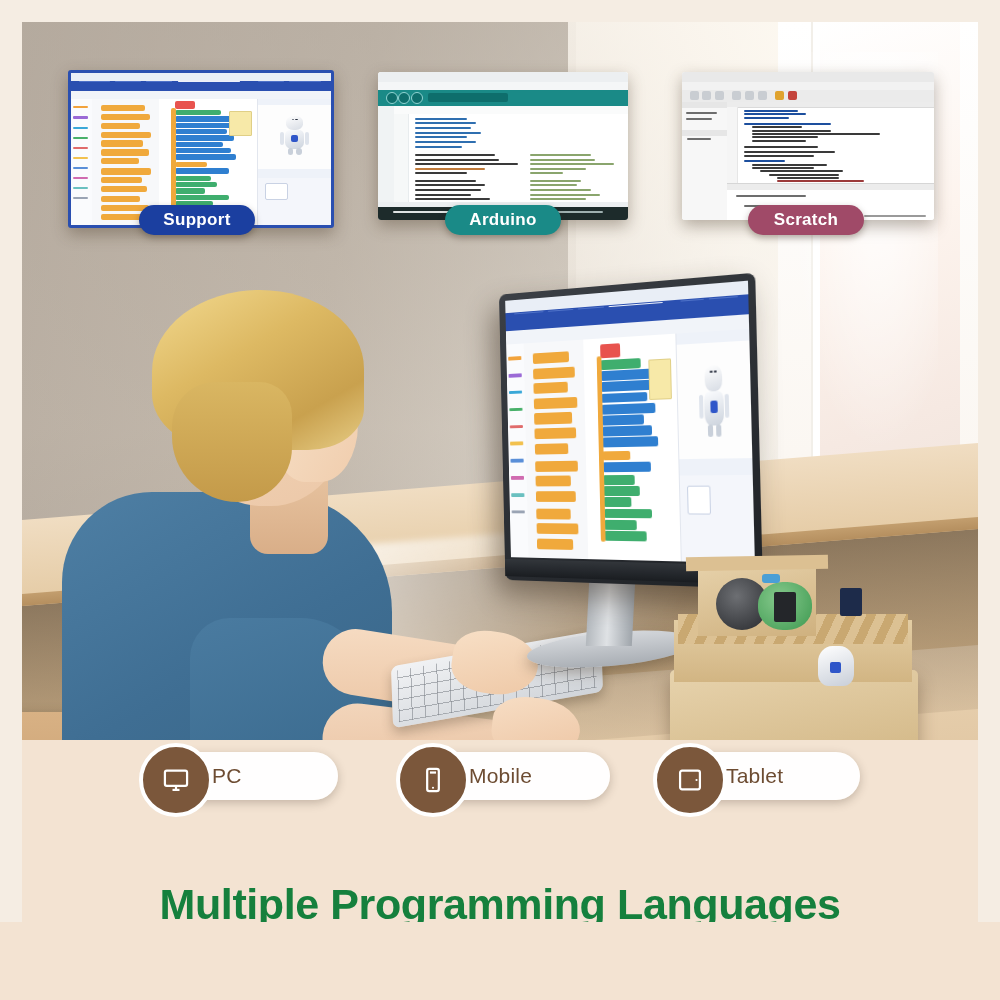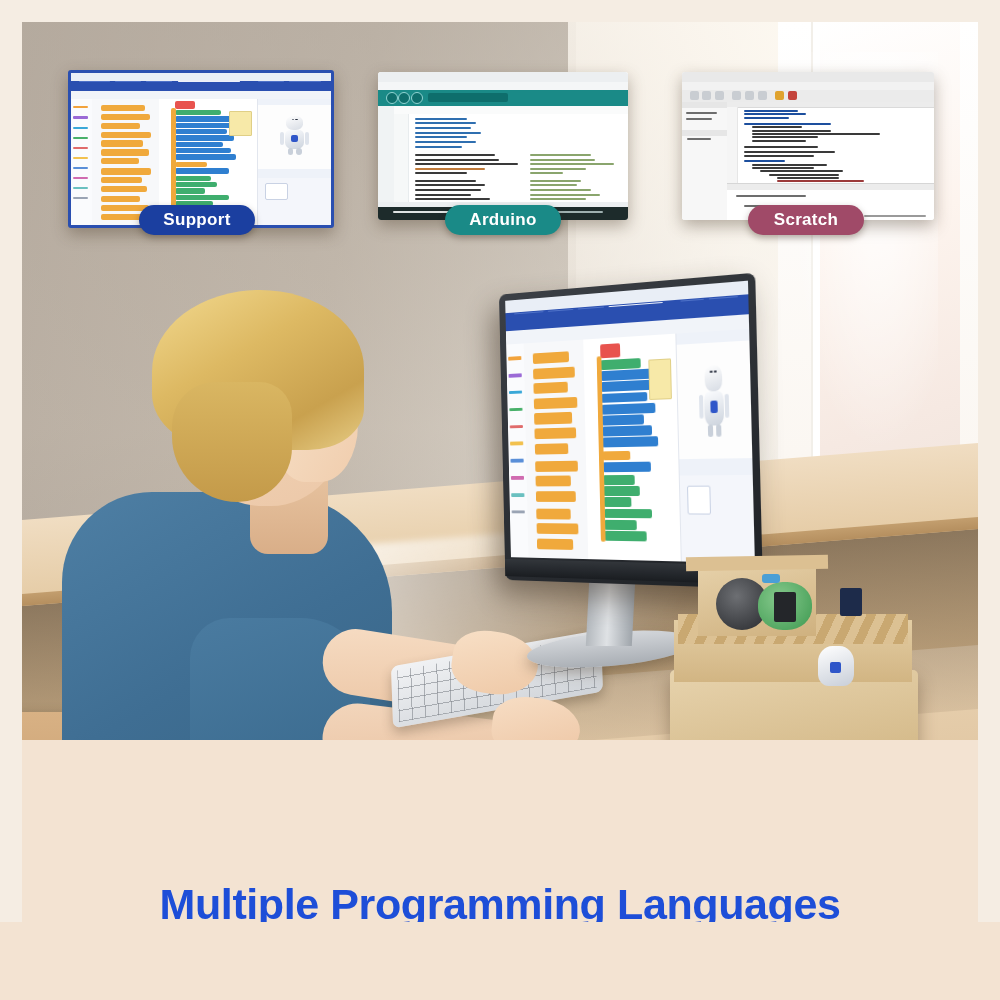--- a/index.html
+++ b/index.html
@@ -168,21 +168,21 @@
       display:flex;align-items:center;box-shadow:0 3px 10px rgba(60,45,30,.25);}
   .badge-label{margin-left:64px;color:#6d4c32;font-size:21px;letter-spacing:.2px;}
   .badge-circle{position:absolute;left:-9px;top:-9px;width:66px;height:66px;border-radius:50%;
       background:#7b573b;border:4px solid #ffffff;display:flex;align-items:center;justify-content:center;}
   .badge-circle svg{display:block;}
 
   
   .cream{position:absolute;left:-120px;top:740px;width:1240px;height:620px;border-radius:50% 50% 0 0/230px 230px 0 0;
       background:#f3e3d2;}
   .cream-right{position:absolute;left:0;right:0;bottom:0;height:260px;background:#f3e3d2;}
-  .headline{position:absolute;left:0;right:0;top:880px;text-align:center;color:#1d4ed8;
+  .headline{position:absolute;left:0;right:0;top:880px;text-align:center;color:#15803d;
       font-size:43px;font-weight:bold;letter-spacing:-.4px;}
   .subline{position:absolute;left:0;right:0;top:928px;text-align:center;color:#7d5f45;
       font-size:33px;letter-spacing:.2px;}
 
   
   .frame-t{position:absolute;left:0;top:0;width:1000px;height:22px;background:#f5ede3;}
   .frame-l{position:absolute;left:0;top:0;width:22px;height:1000px;background:#f5ede3;}
   .frame-r{position:absolute;right:0;top:0;width:22px;height:1000px;background:#f5ede3;}
   .frame-b{position:absolute;left:0;bottom:0;width:1000px;height:78px;background:#f3e3d2;}
 </style>
@@ -536,22 +536,51 @@
   </div>
   <div class="pill" style="left:748px;top:205px;width:116px;background:#a04a68">
     <span>Scratch</span>
   </div>
 
   <div class="cream"></div>
   <div class="cream-right"></div>
 
   <div class="badges">
 
-
-
+    <div class="badge" style="left:148px;width:190px">
+      <div class="badge-circle">
+        <svg width="28" height="28" viewBox="0 0 24 24" fill="none" stroke="#ffffff" stroke-width="1.9">
+          <rect x="2.5" y="4" width="19" height="13" rx="1.6"></rect>
+          <line x1="9" y1="20.5" x2="15" y2="20.5"></line>
+            <line x1="12" y1="17" x2="12" y2="20.5"></line>
+        </svg>
+      </div>
+      <span class="badge-label">PC</span>
+    </div>
+
+    <div class="badge" style="left:405px;width:205px">
+      <div class="badge-circle">
+        <svg width="28" height="28" viewBox="0 0 24 24" fill="none" stroke="#ffffff" stroke-width="1.9">
+          <rect x="7" y="2.5" width="10" height="19" rx="1.8"></rect>
+          <line x1="9.4" y1="5.6" x2="14.6" y2="5.6"></line>
+            <circle cx="12" cy="18.6" r=".9" fill="#ffffff" stroke="none"></circle>
+        </svg>
+      </div>
+      <span class="badge-label">Mobile</span>
+    </div>
+
+    <div class="badge" style="left:662px;width:198px">
+      <div class="badge-circle">
+        <svg width="28" height="28" viewBox="0 0 24 24" fill="none" stroke="#ffffff" stroke-width="1.9">
+          <rect x="3.5" y="4" width="17" height="16" rx="1.7"></rect>
+          <circle cx="17.6" cy="12" r=".95" fill="#ffffff" stroke="none"></circle>
+        </svg>
+      </div>
+      <span class="badge-label">Tablet</span>
+    </div>
   </div>
 
   <div class="headline">Multiple Programming Languages</div>
   <div class="subline">Support multiple devices</div>
 
   <div class="frame-t"></div>
   <div class="frame-l"></div>
   <div class="frame-r"></div>
   <div class="frame-b"></div>
 </div>

